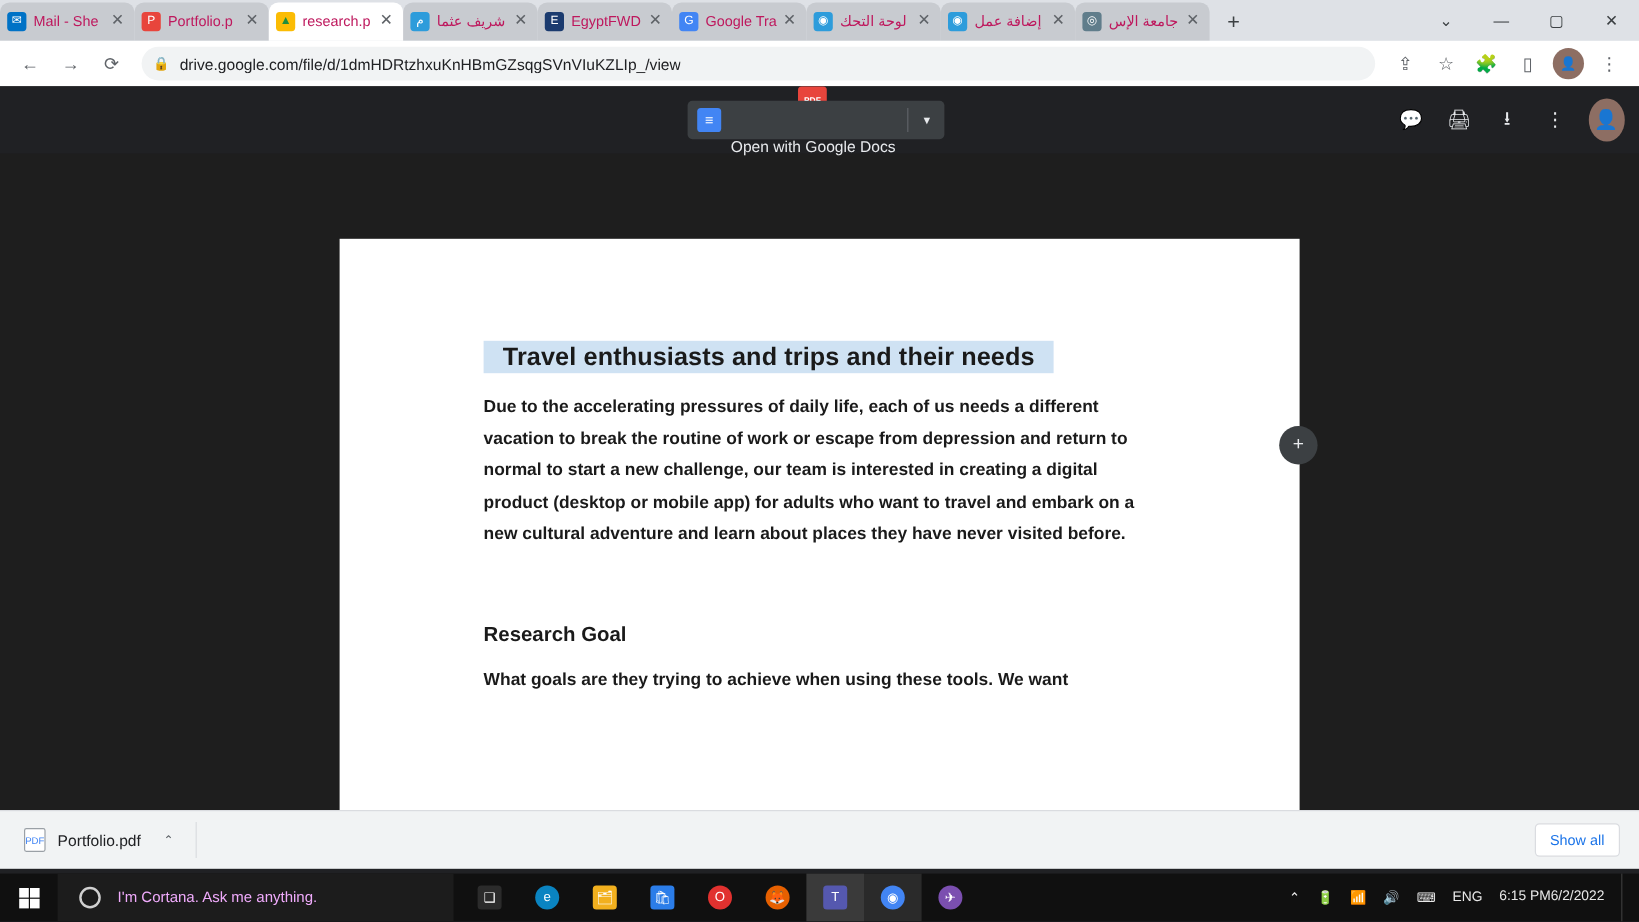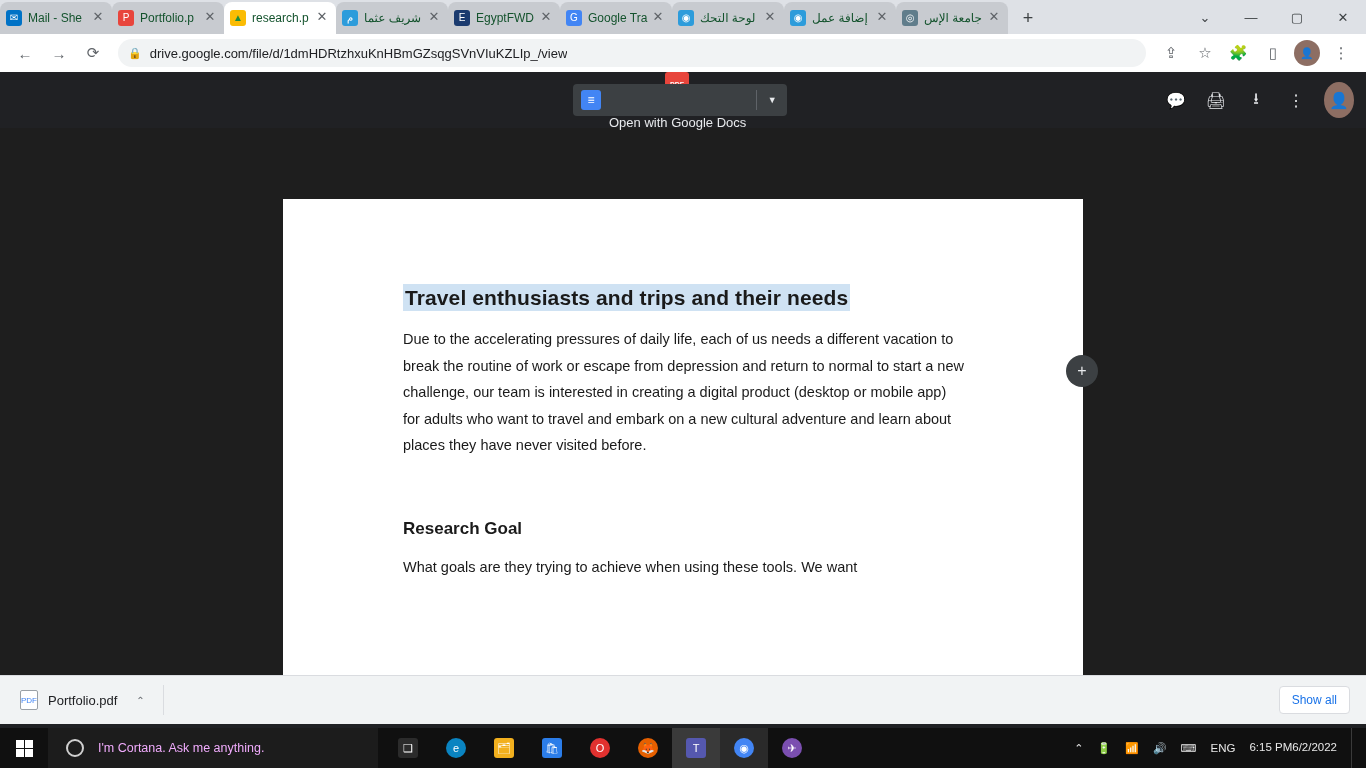--- a/index.html
+++ b/index.html
@@ -26,21 +26,21 @@
     display: flex; align-items: center; padding: 0 6px;
     position: relative; overflow: hidden;
   }
   .tab.active { background: #ffffff; }
   .tab .favicon {
     width: 16px; height: 16px; flex: 0 0 16px; margin-right: 6px;
     border-radius: 3px; display: flex; align-items: center; justify-content: center;
     font-size: 10px; color: #fff; line-height: 1;
   }
   .tab .tab-title {
-    font-size: 12px; color: #14532d; white-space: nowrap;
+    font-size: 12px; color: #be185d; white-space: nowrap;
     overflow: hidden; text-overflow: ellipsis; flex: 1 1 auto;
   }
   .tab .tab-close {
     width: 16px; height: 16px; flex: 0 0 16px; font-size: 13px; line-height: 14px;
     text-align: center; color: #5f6368;
   }
   .newtab {
     width: 28px; height: 28px; margin: 0 0 2px 6px; border-radius: 50%;
     font-size: 18px; color: #3c4043; display: flex; align-items: center;
     justify-content: center;
@@ -128,28 +128,28 @@
   .doc-page {
     position: absolute; left: 283px; top: 71px; width: 800px; height: 600px;
     background: #ffffff;
   }
   .doc-body {
     position: absolute; left: 120px; top: 85px; width: 580px;
     color: #1a1a1a;
   }
   h1.doc-h1 {
     font-size: 21px; font-weight: bold; line-height: 1.2;
-    background: #cfe2f3; display: inline-block; padding: 1px 2px;
+    background: #cfe2f3; display: inline-block; padding: 1px 16px;
     letter-spacing: 0.1px;
   }
   h2.doc-h2 {
     font-size: 17px; font-weight: bold; margin-top: 26px;
   }
   p.doc-p {
-    font-size: 14.5px; font-weight: normal; line-height: 1.83; margin-top: 15px;
+    font-size: 14.5px; font-weight: bold; line-height: 1.83; margin-top: 15px;
     width: 562px;
   }
   .spacer { height: 34px; }
 
   .add-comment {
     position: absolute; left: 1066px; top: 227px; width: 32px; height: 32px;
     border-radius: 50%; background: #3c4043; color: #e8eaed;
     display: flex; align-items: center; justify-content: center; font-size: 16px;
   }
 

